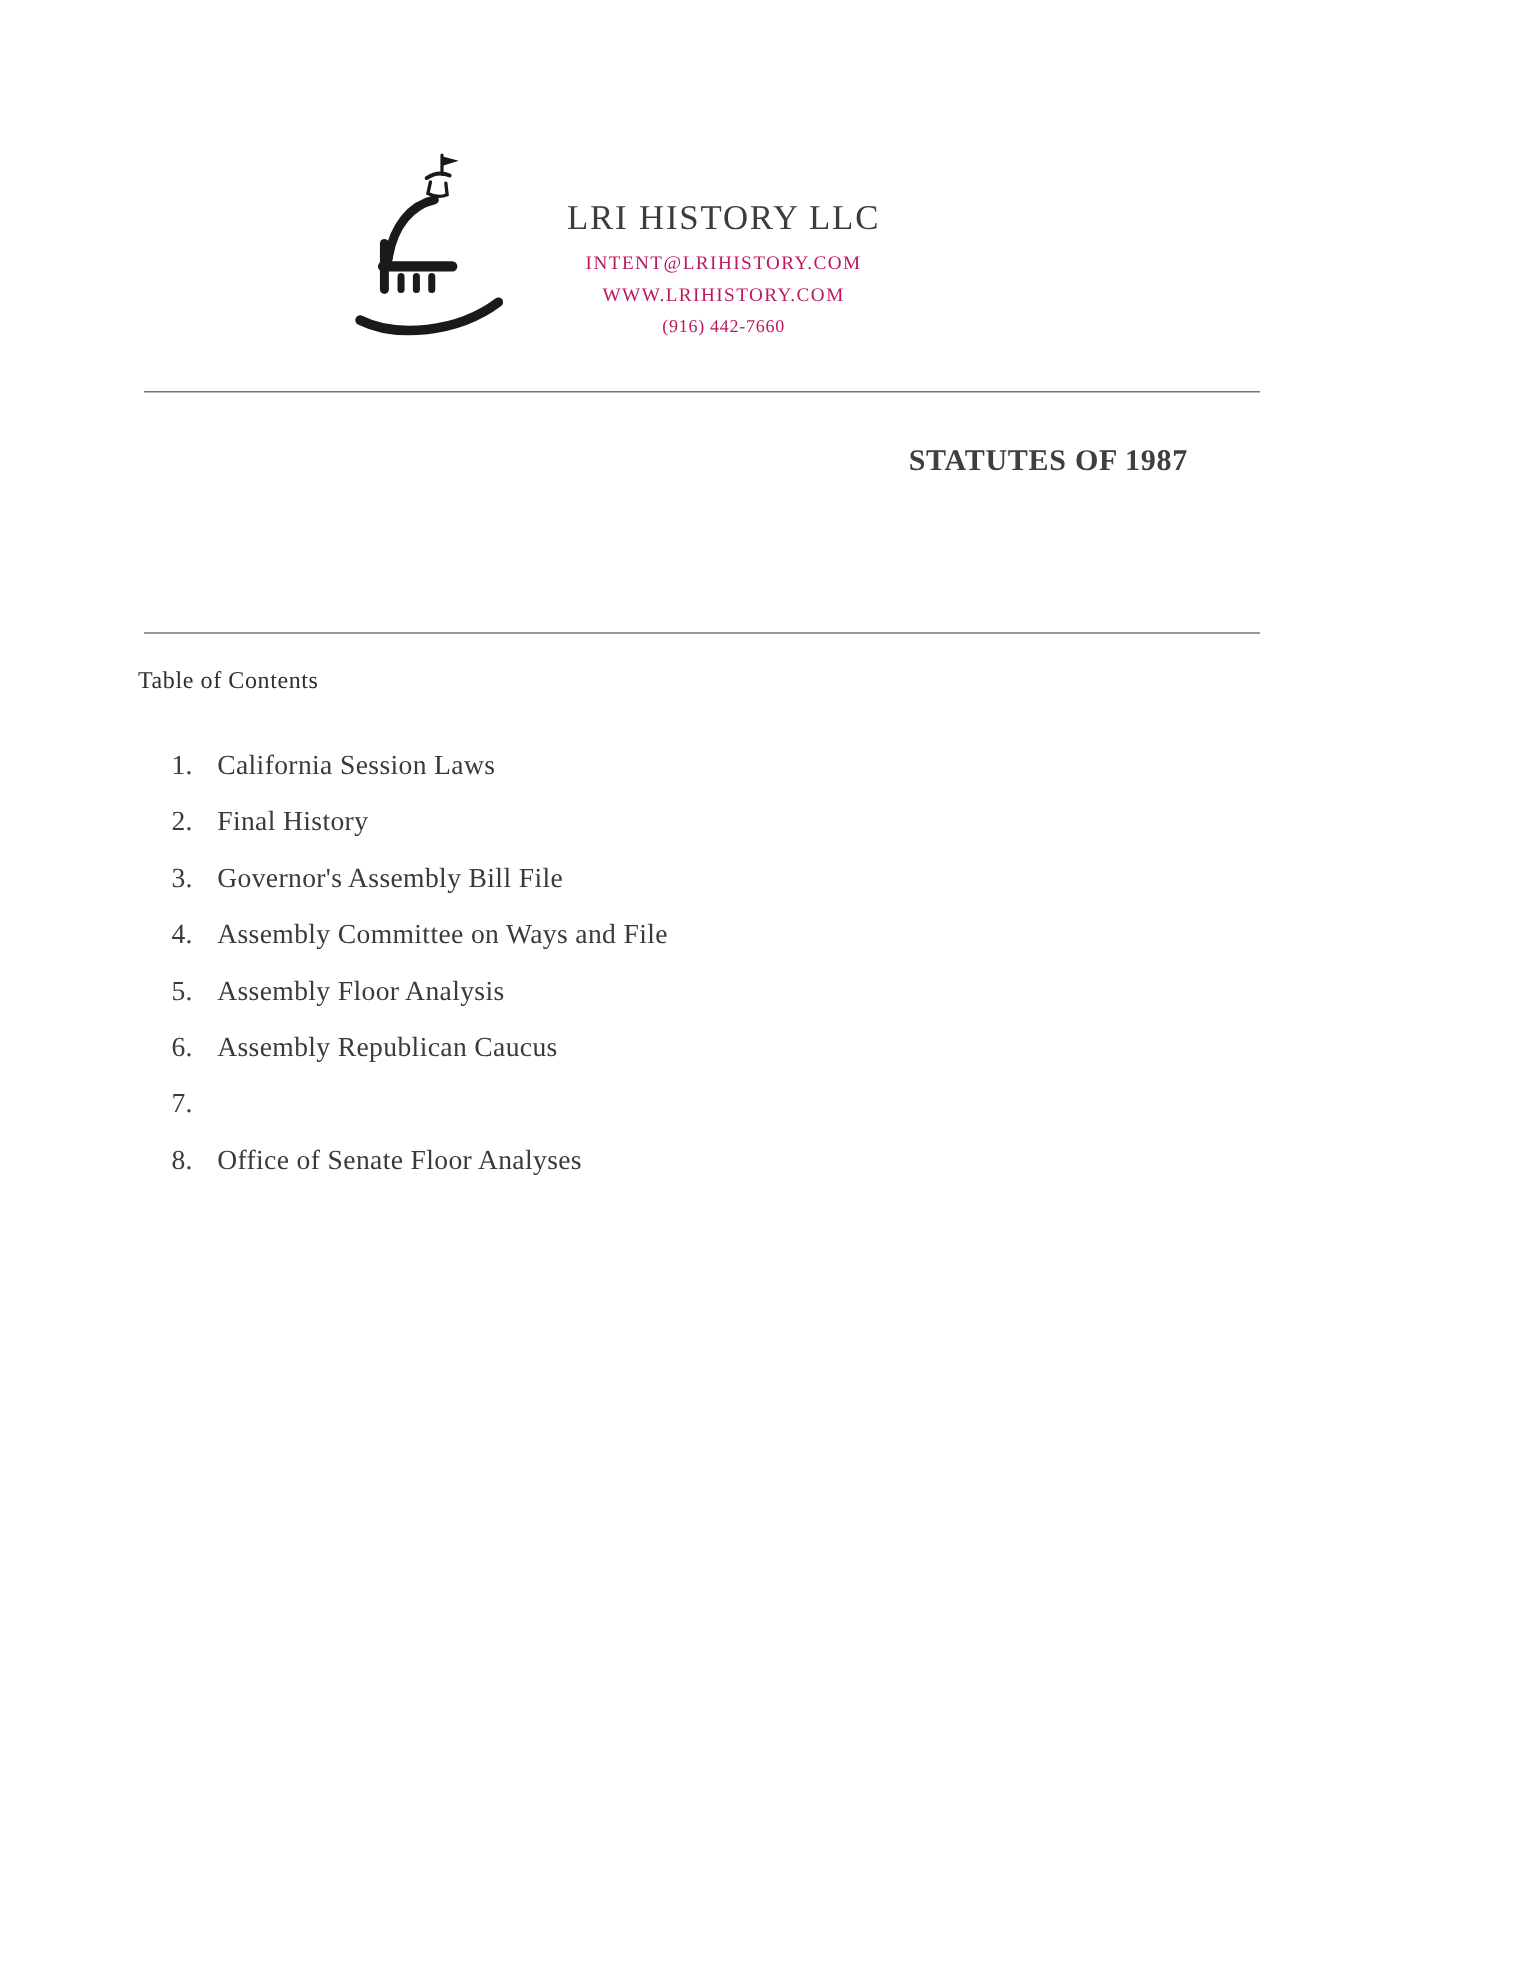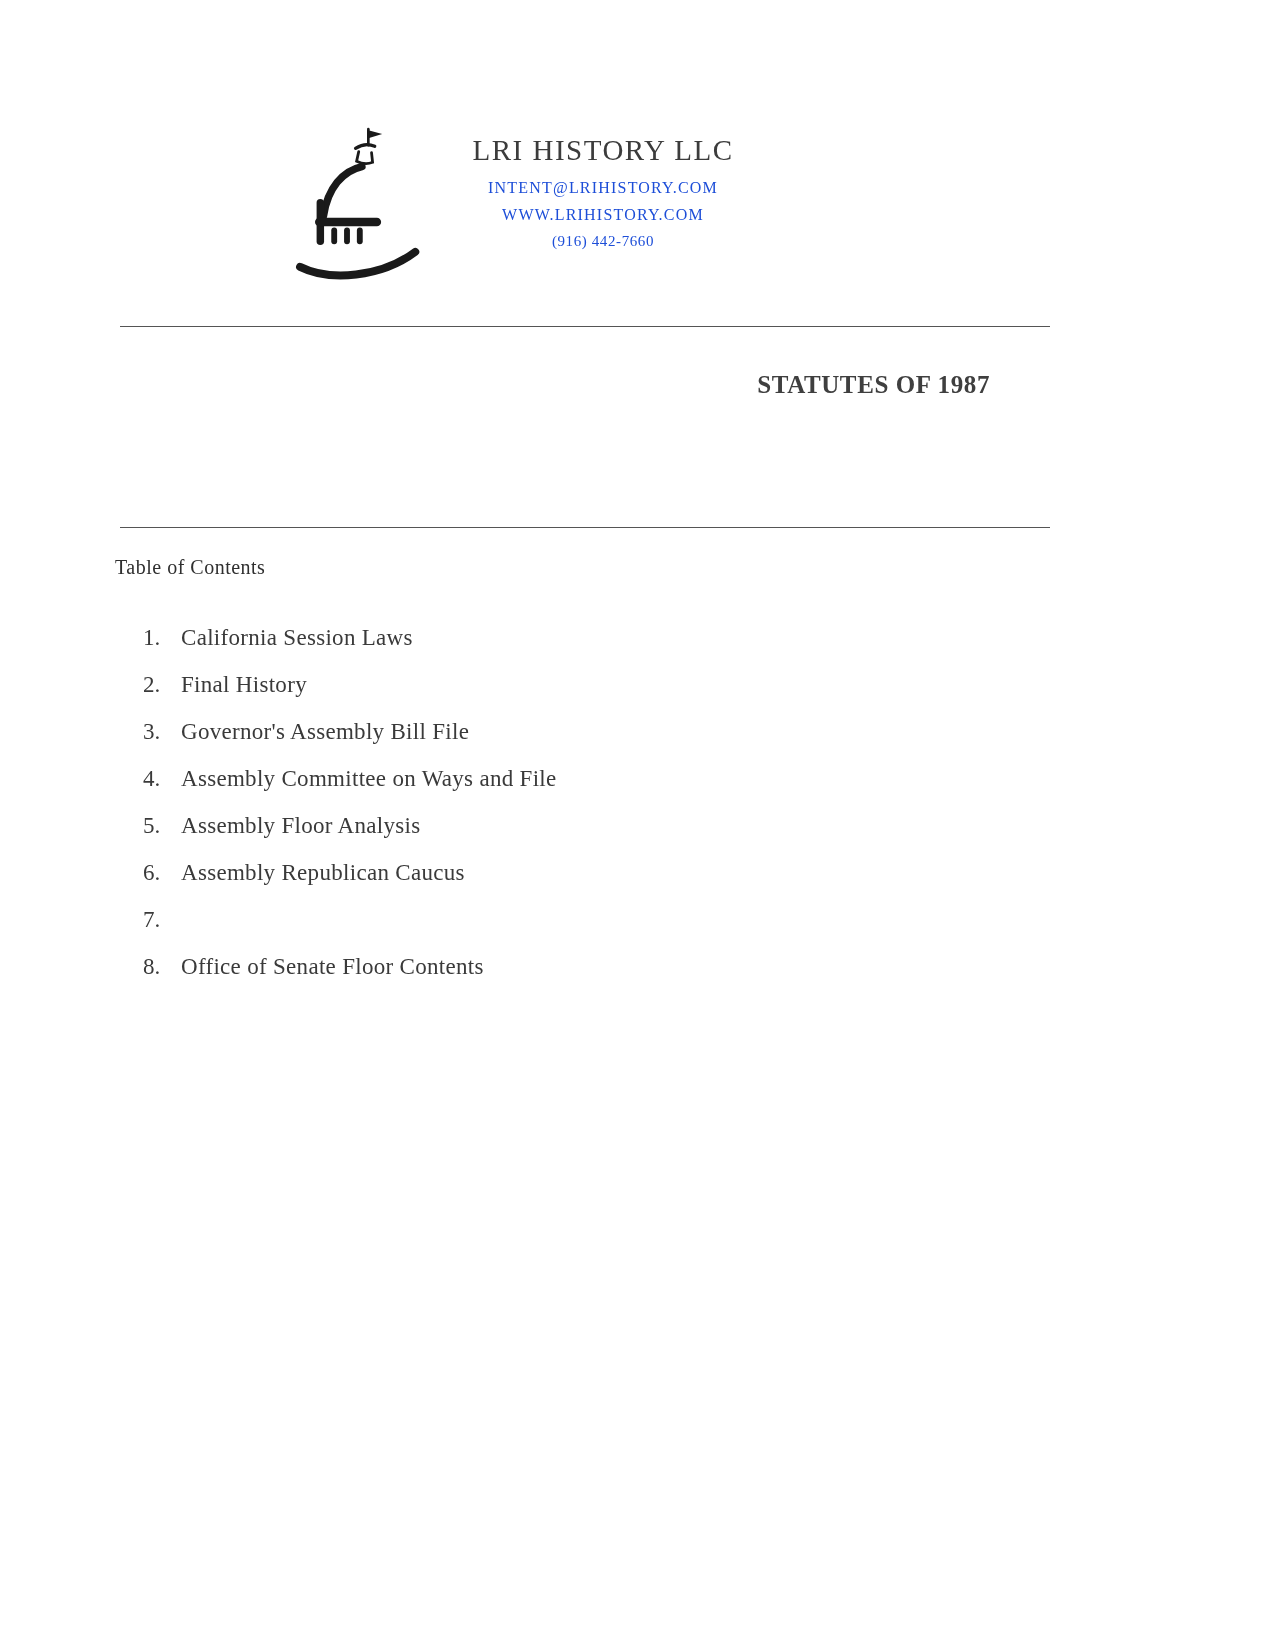--- a/index.html
+++ b/index.html
@@ -24,35 +24,35 @@
     top: 126px;
     width: 140px;
     height: 160px;
   }
   .logo svg { width: 100%; height: 100%; }
 
   
   .header-text {
     position: absolute;
     left: 425px;
-    top: 134px;
+    top: 166px;
     width: 356px;
     text-align: center;
   }
   .company-name {
     font-size: 29px;
     letter-spacing: 1.5px;
     color: #3c3c3c;
     margin: 0 0 12px 0;
     font-weight: 400;
   }
   .contact-line {
     font-size: 16px;
     letter-spacing: 1.2px;
-    color: #1d4ed8;
+    color: #be185d;
     margin: 0 0 9px 0;
   }
   .contact-line.phone {
     font-size: 15px;
     letter-spacing: 0.6px;
   }
 
   
   .rule {
     position: absolute;
@@ -184,17 +184,17 @@
     </li>
     <li class="toc-item">
       <span class="toc-num">6.</span>
       <span class="toc-label">Assembly Republican Caucus</span>
     </li>
     <li class="toc-item">
       <span class="toc-num">7.</span>
     </li>
     <li class="toc-item">
       <span class="toc-num">8.</span>
-      <span class="toc-label">Office of Senate Floor Contents</span>
+      <span class="toc-label">Office of Senate Floor Analyses</span>
     </li>
   </ol>
 
 </div>
 
 </body></html>

